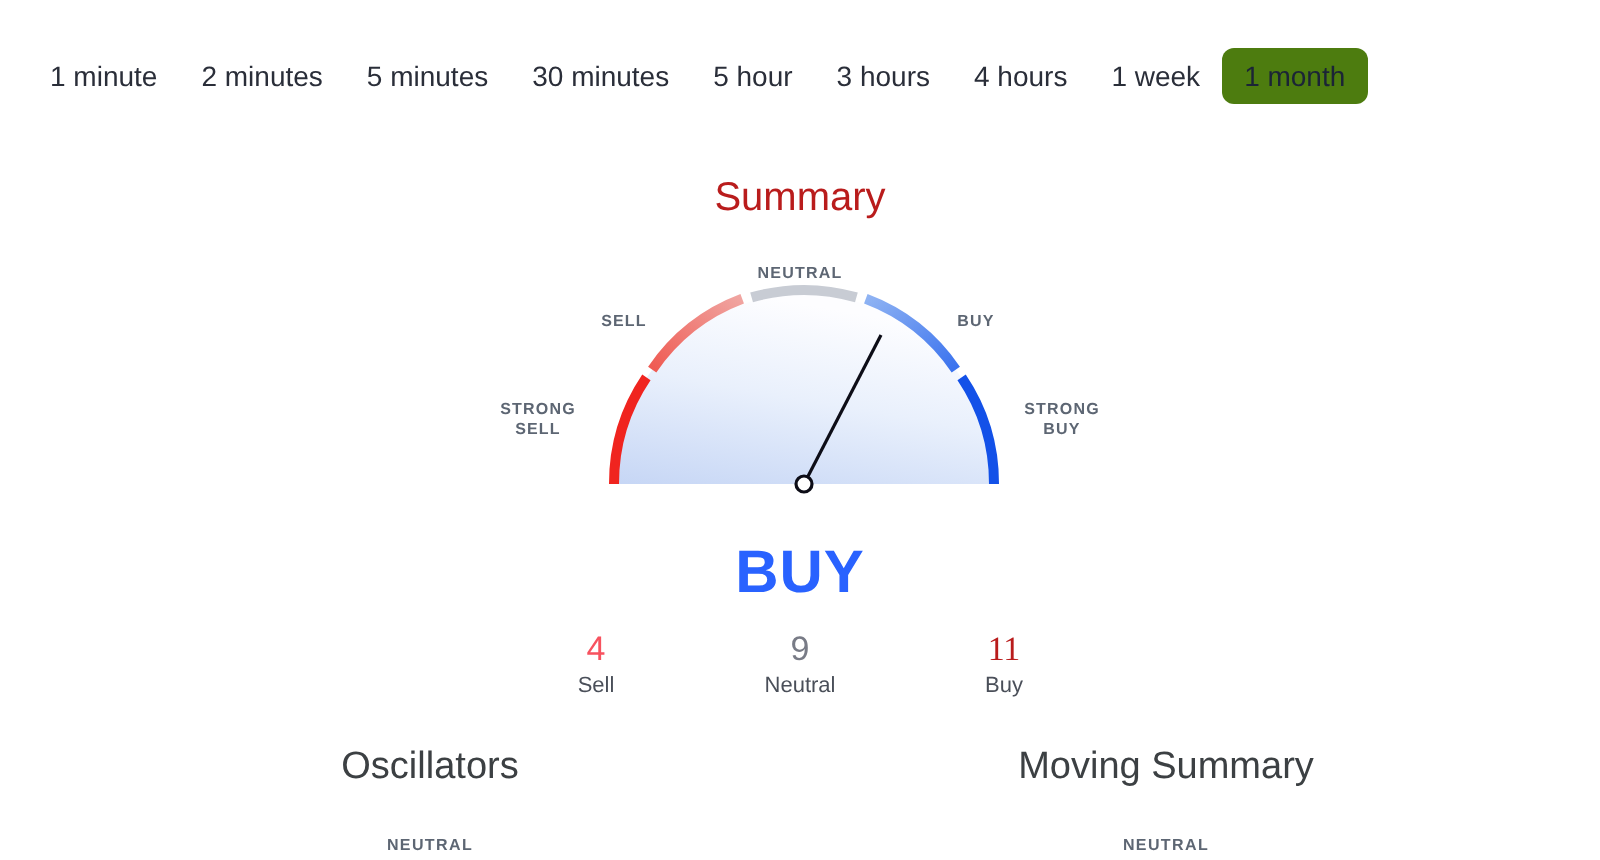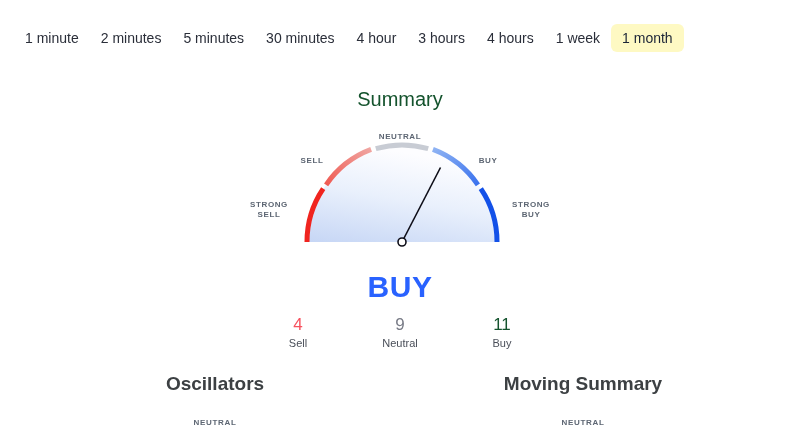--- a/index.html
+++ b/index.html
@@ -30,33 +30,33 @@
     font-size: 14px;
     line-height: 28px;
     color: #2a2e39;
     padding: 0 11px;
     border-radius: 6px;
     white-space: nowrap;
     cursor: pointer;
     user-select: none;
   }
   .tab.active {
-    background: #fef9c3;
+    background: #4d7c0f;
     color: #1b2436;
   }
 
   
   #summary-title {
     position: absolute;
     left: 0;
     right: 0;
     top: 88px;
     text-align: center;
     font-size: 20px;
-    color: #14532d;
+    color: #b91c1c;
     font-weight: 400;
   }
 
   #gauge-wrap {
     position: absolute;
     left: 240px;
     top: 120px;
     width: 320px;
     height: 135px;
   }
@@ -109,54 +109,54 @@
     line-height: 22px;
     font-weight: 400;
   }
   .count-name {
     font-size: 11px;
     line-height: 15px;
     color: #4a4f59;
   }
   .count-sell .count-value    { color: #f7525f; }
   .count-neutral .count-value { color: #787b86; }
-  .count-buy .count-value     { color: #14532d; }
+  .count-buy .count-value     { color: #b91c1c; font-family: Liberation Serif, serif; }
 
   
   .panel {
     position: absolute;
     top: 372px;
     width: 300px;
     text-align: center;
   }
   #panel-oscillators    { left: 65px; }
   #panel-moving-averages{ left: 433px; }
   .panel-title {
     font-size: 19px;
     color: #3c4043;
-    font-weight: 700;
+    font-weight: 400;
     line-height: 24px;
   }
   .panel-status {
     margin-top: 22px;
     font-size: 8px;
     font-weight: 700;
     letter-spacing: 0.7px;
     color: #5d6673;
   }
 </style>
 </head>
 <body>
 
 <div id="interval-tabs">
   <div class="tab">1 minute</div>
   <div class="tab">2 minutes</div>
   <div class="tab">5 minutes</div>
   <div class="tab">30 minutes</div>
-  <div class="tab">4 hour</div>
+  <div class="tab">5 hour</div>
   <div class="tab">3 hours</div>
   <div class="tab">4 hours</div>
   <div class="tab">1 week</div>
   <div class="tab active">1 month</div>
 </div>
 
 <div id="summary-title">Summary</div>
 
 <div id="gauge-wrap">
   <svg id="gauge-svg" width="320" height="135" viewBox="0 0 320 135">

